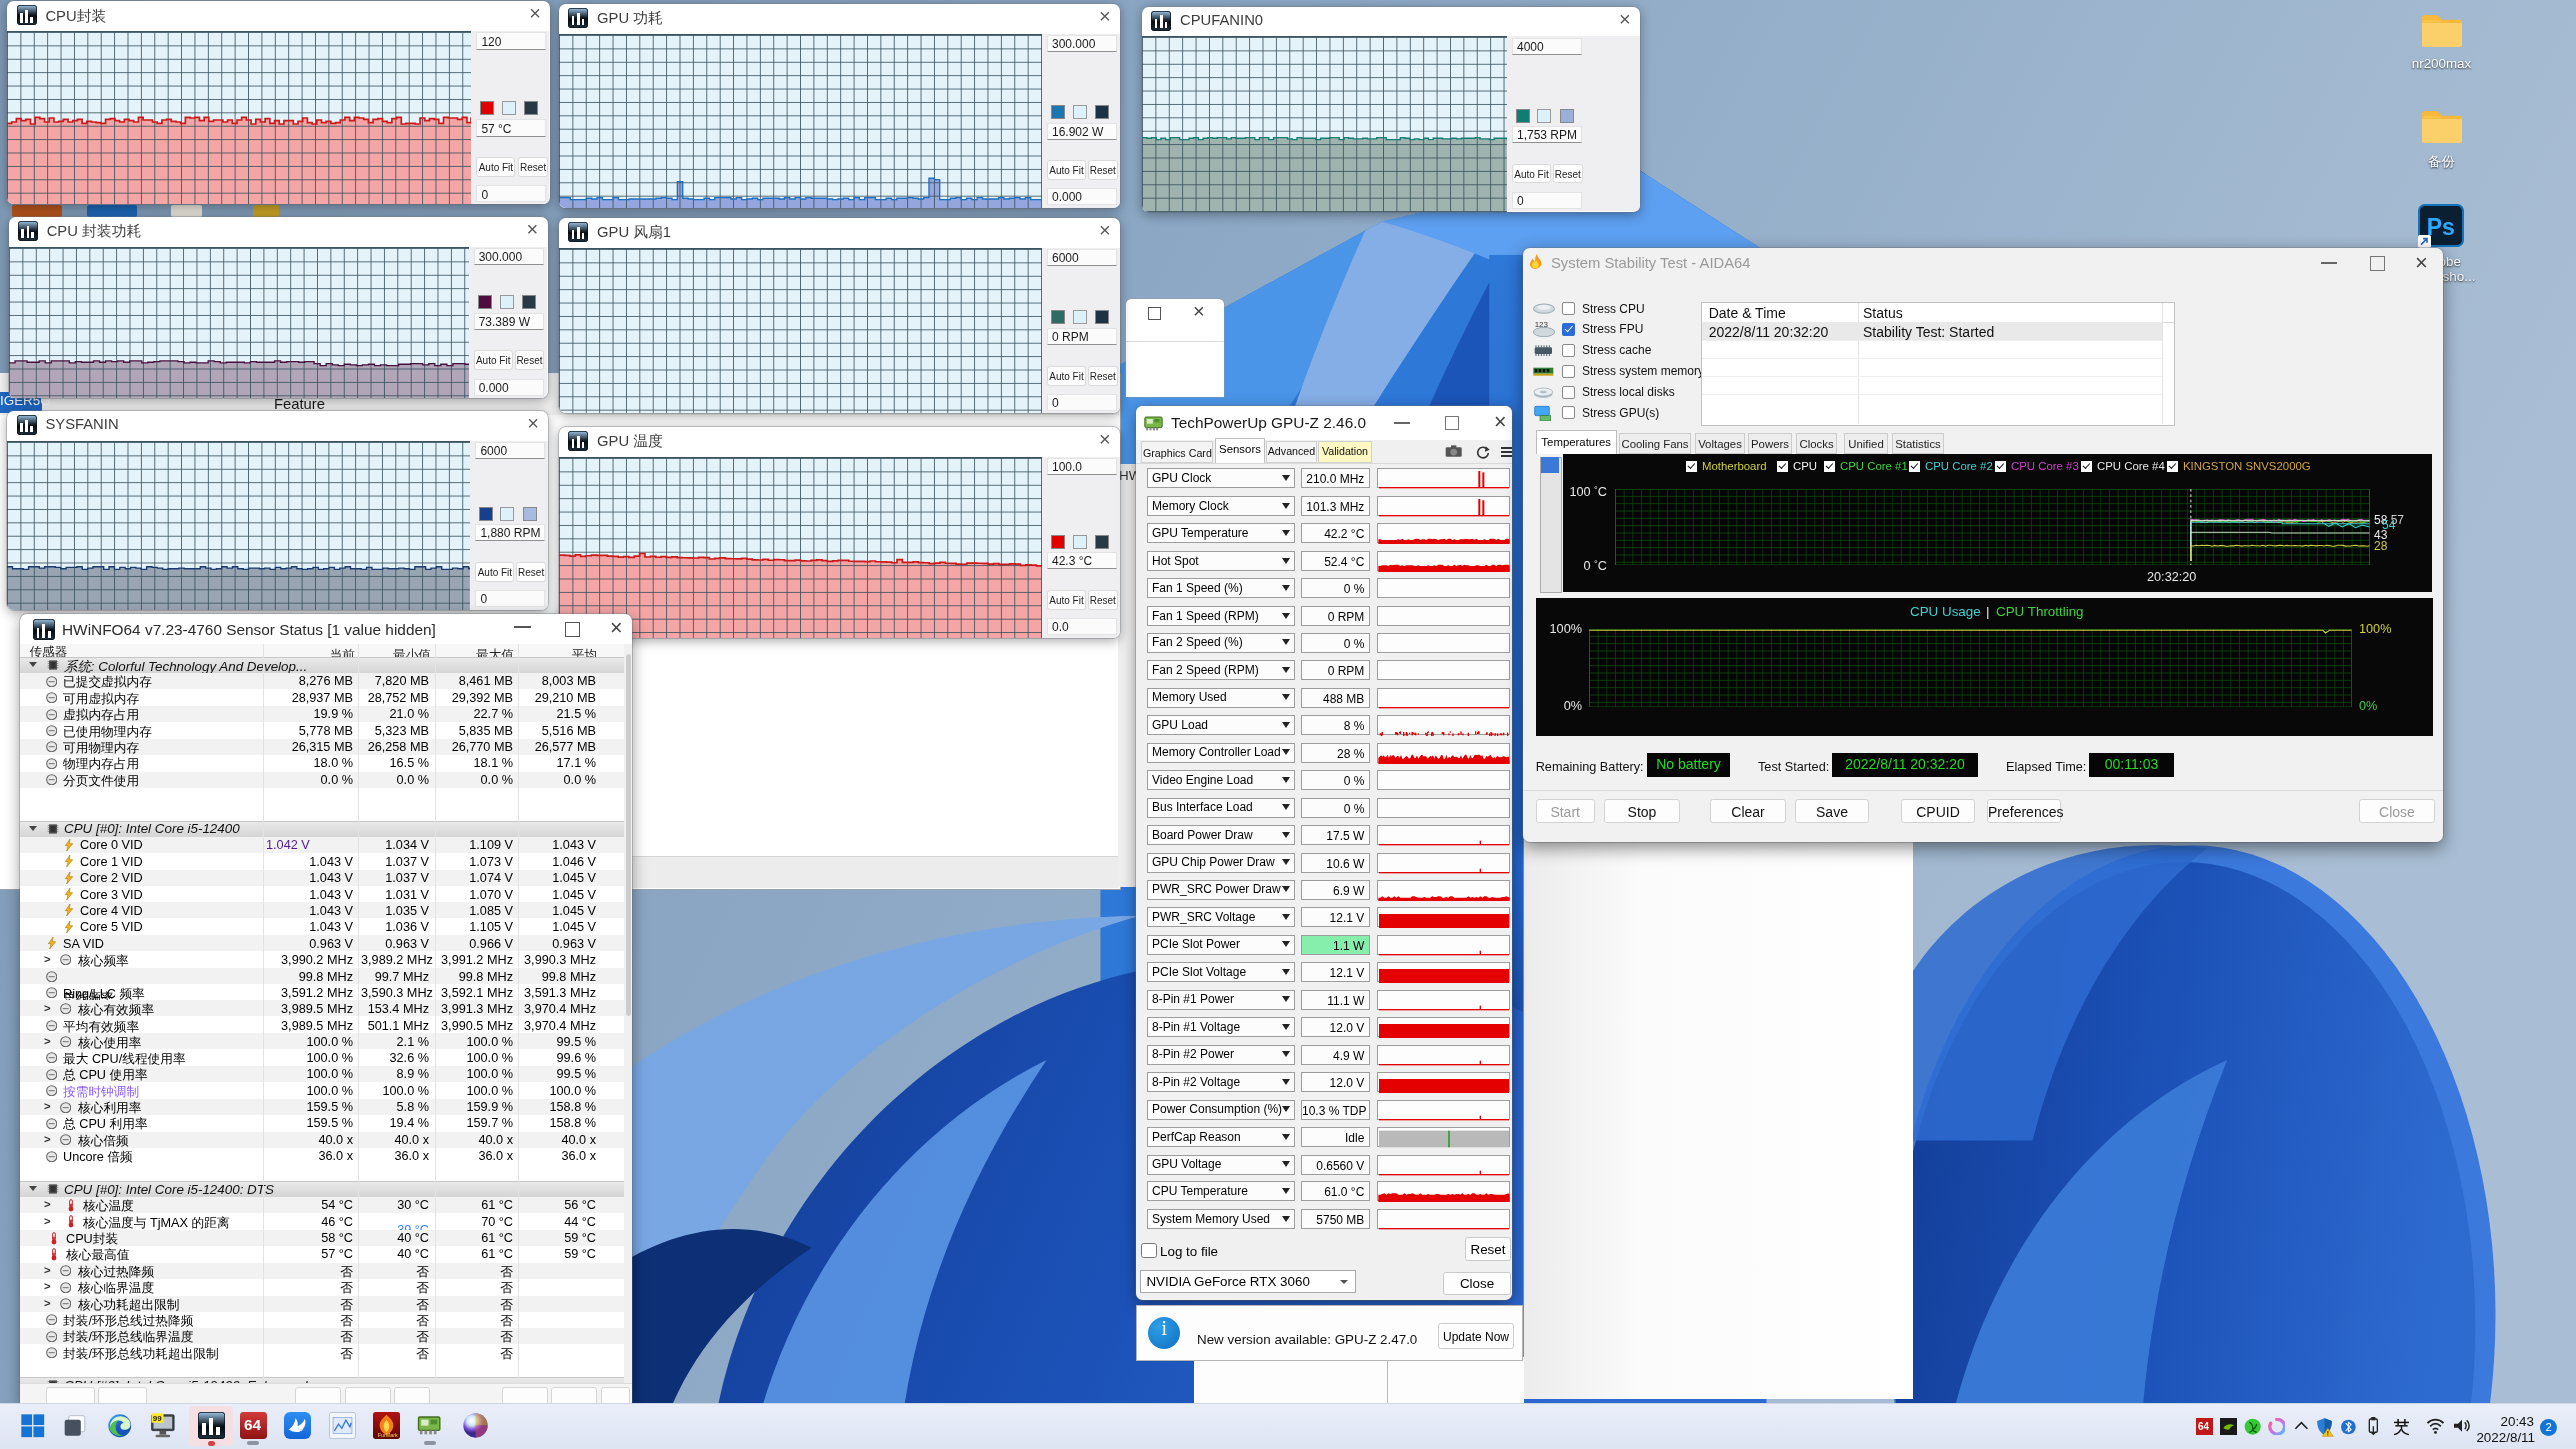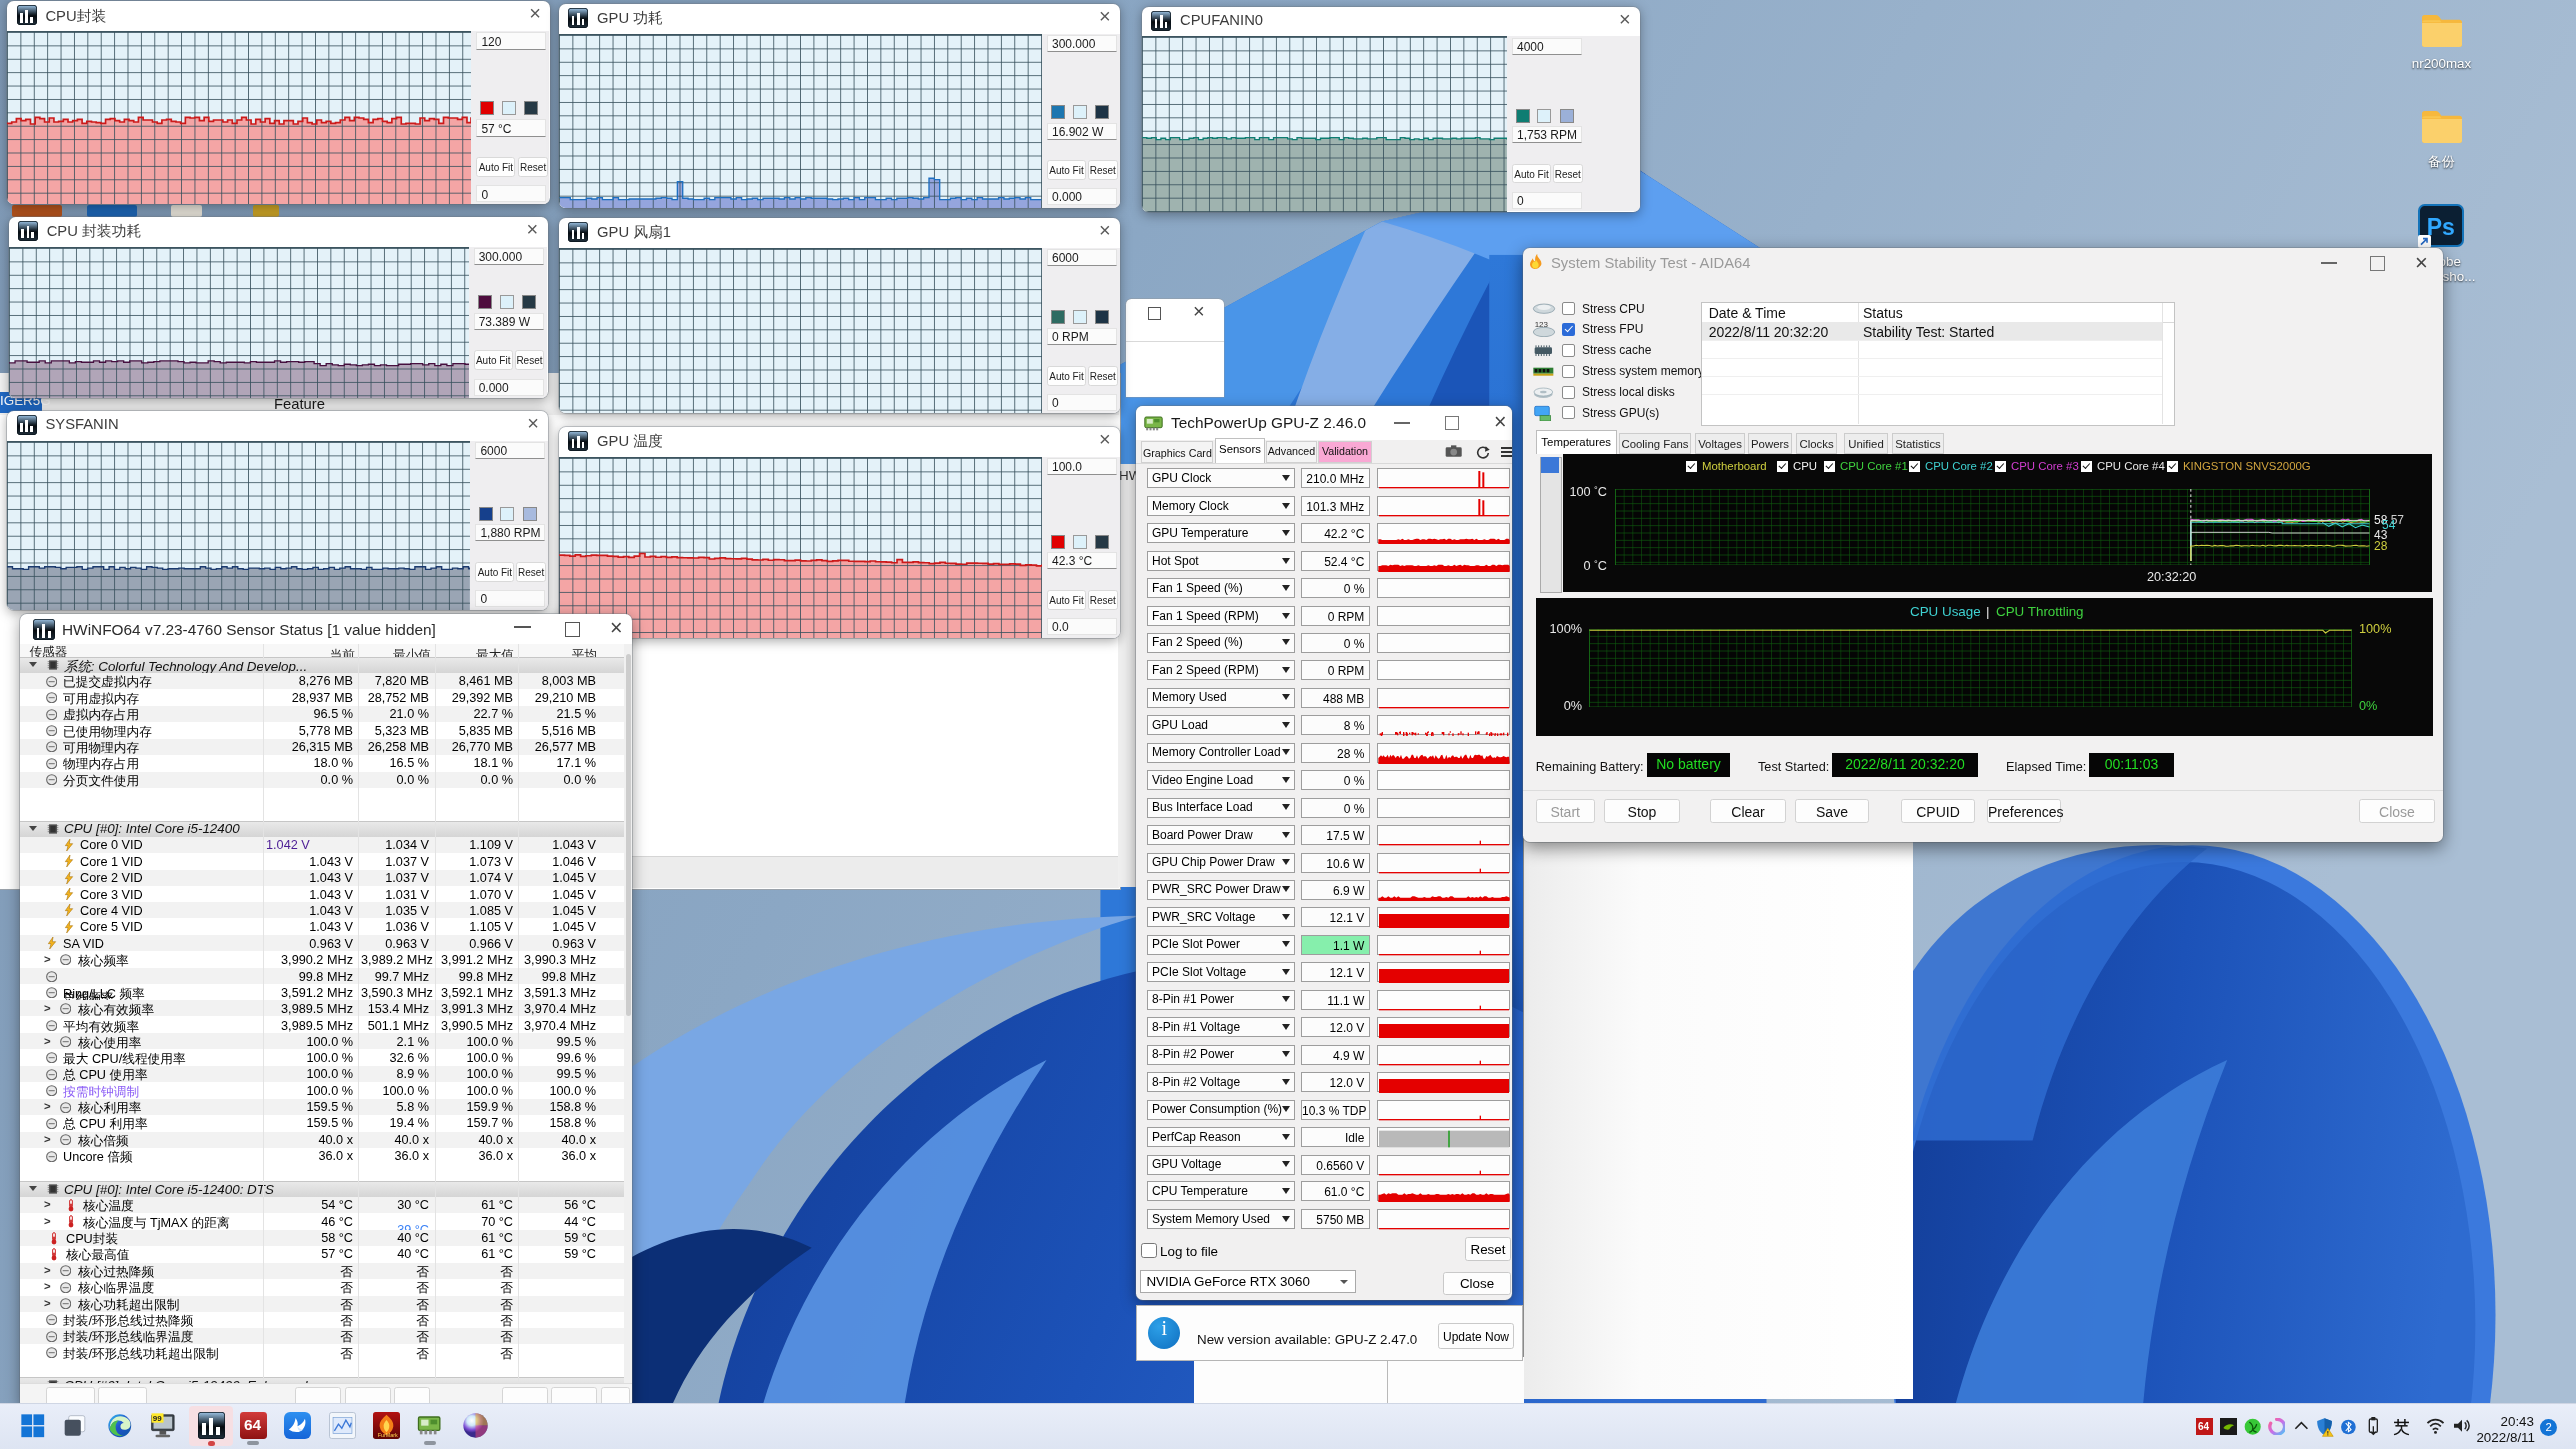--- a/index.html
+++ b/index.html
@@ -304,21 +304,21 @@
 <div class="abs" style="left:246px;top:77px;width:87px;text-align:right;font-size:12.7px;color:#000;white-space:nowrap;">28,937 MB</div>
 <div class="abs" style="left:341px;top:77px;width:68px;text-align:right;font-size:12.7px;color:#000;white-space:nowrap;">28,752 MB</div>
 <div class="abs" style="left:417px;top:77px;width:76px;text-align:right;font-size:12.7px;color:#000;white-space:nowrap;">29,392 MB</div>
 <div class="abs" style="left:501px;top:77px;width:75px;text-align:right;font-size:12.7px;color:#000;white-space:nowrap;">29,210 MB</div>
 <div class="abs" style="left:0;top:92px;width:604px;height:16.4px;background:#f2f2f2;"></div>
 <svg class="abs" style="left:25.5px;top:95px" width="11.4" height="11.4" viewBox="0 0 17 17">
         <circle cx="8.5" cy="8.5" r="7.5" fill="#e8e8e8" stroke="#666" stroke-width="1.6"></circle>
         <path d="M4 8.5 H13" stroke="#666" stroke-width="1.4"></path>
       </svg>
 <div class="abs" style="left:43px;top:93px;font-size:12.7px;color:#000;white-space:nowrap;">虚拟内存占用</div>
-<div class="abs" style="left:246px;top:93px;width:87px;text-align:right;font-size:12.7px;color:#000;white-space:nowrap;">96.5 %</div>
+<div class="abs" style="left:246px;top:93px;width:87px;text-align:right;font-size:12.7px;color:#000;white-space:nowrap;">19.9 %</div>
 <div class="abs" style="left:341px;top:93px;width:68px;text-align:right;font-size:12.7px;color:#000;white-space:nowrap;">21.0 %</div>
 <div class="abs" style="left:417px;top:93px;width:76px;text-align:right;font-size:12.7px;color:#000;white-space:nowrap;">22.7 %</div>
 <div class="abs" style="left:501px;top:93px;width:75px;text-align:right;font-size:12.7px;color:#000;white-space:nowrap;">21.5 %</div>
 <svg class="abs" style="left:25.5px;top:111px" width="11.4" height="11.4" viewBox="0 0 17 17">
         <circle cx="8.5" cy="8.5" r="7.5" fill="#e8e8e8" stroke="#666" stroke-width="1.6"></circle>
         <path d="M4 8.5 H13" stroke="#666" stroke-width="1.4"></path>
       </svg>
 <div class="abs" style="left:43px;top:110px;font-size:12.7px;color:#000;white-space:nowrap;">已使用物理内存</div>
 <div class="abs" style="left:246px;top:110px;width:87px;text-align:right;font-size:12.7px;color:#000;white-space:nowrap;">5,778 MB</div>
 <div class="abs" style="left:341px;top:110px;width:68px;text-align:right;font-size:12.7px;color:#000;white-space:nowrap;">5,323 MB</div>
@@ -691,21 +691,21 @@
         <rect x="18" y="19" width="3" height="4" fill="#888"></rect>
       </svg>
 <div class="abs" style="left:35px;top:8px;font-size:15.4px;color:#1a1a1a;">TechPowerUp GPU-Z 2.46.0</div>
 <div class="abs" style="left:258px;top:16px;width:16px;height:2px;background:#666;"></div>
 <div class="abs" style="left:309px;top:10px;width:12px;height:12px;border:1.3px solid #777;"></div>
 <div class="abs" style="left:358px;top:6.7px;font-size:21.5px;color:#444;line-height:19px;">×</div>
 <div class="abs" style="left:0;top:34px;width:100%;height:23px;background:#f1f0f0;border-bottom:0.7px solid #d9d9d9;"></div>
 <div class="abs" style="left:5.4px;top:35px;width:72px;height:21.5px;border:0.7px solid #d0d0d0;background:#f4f4f4;font-size:10.7px;text-align:center;padding-top:5.4px;box-sizing:border-box;color:#111;white-space:nowrap;">Graphics Card</div>
 <div class="abs" style="left:79px;top:32px;width:50px;height:25px;border:0.7px solid #c0c0c0;border-bottom:none;background:#fff;font-size:11.4px;text-align:center;padding-top:4px;box-sizing:border-box;color:#000;">Sensors</div>
 <div class="abs" style="left:130px;top:35px;width:51px;height:21.5px;border:0.7px solid #d0d0d0;background:#f4f4f4;font-size:10.7px;text-align:center;padding-top:3.4px;box-sizing:border-box;color:#111;">Advanced</div>
-<div class="abs" style="left:182px;top:35px;width:54px;height:21.5px;border:0.7px solid #d0d0d0;background:#f9a8d4;font-size:10.7px;text-align:center;padding-top:3.4px;box-sizing:border-box;color:#111;">Validation</div>
+<div class="abs" style="left:182px;top:35px;width:54px;height:21.5px;border:0.7px solid #d0d0d0;background:#fef9c3;font-size:10.7px;text-align:center;padding-top:3.4px;box-sizing:border-box;color:#111;">Validation</div>
 <svg class="abs" style="left:309px;top:38px" width="17.4" height="13.4" viewBox="0 0 26 20">
         <rect x="1" y="5" width="24" height="14" rx="2" fill="#555"></rect>
         <circle cx="13" cy="12" r="5" fill="#888"></circle>
         <rect x="9" y="2" width="8" height="4" fill="#555"></rect>
       </svg>
 <svg class="abs" style="left:339px;top:39px" width="16" height="16" viewBox="0 0 24 24">
         <path d="M18 6 A8 8 0 1 0 20 12" stroke="#333" stroke-width="2.4" fill="none"></path>
         <polygon points="16,2 22,7 15,10" fill="#333"></polygon>
       </svg>
 <div class="abs" style="left:365px;top:41px;width:12px;height:2px;background:#333;box-shadow:0 4px 0 #333,0 8px 0 #333;"></div>

